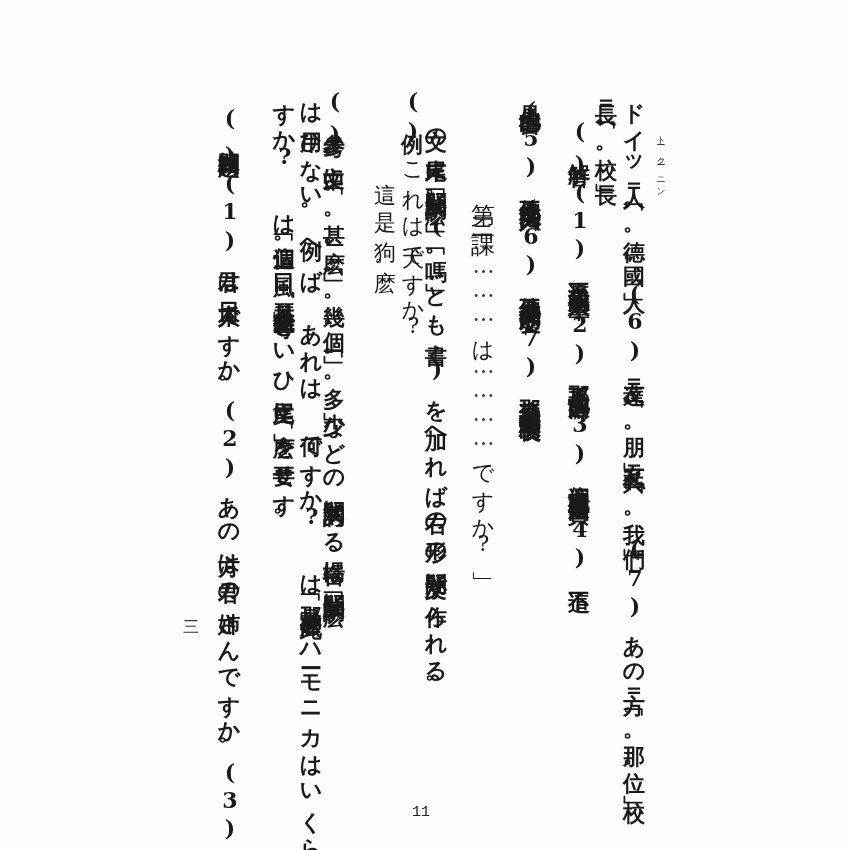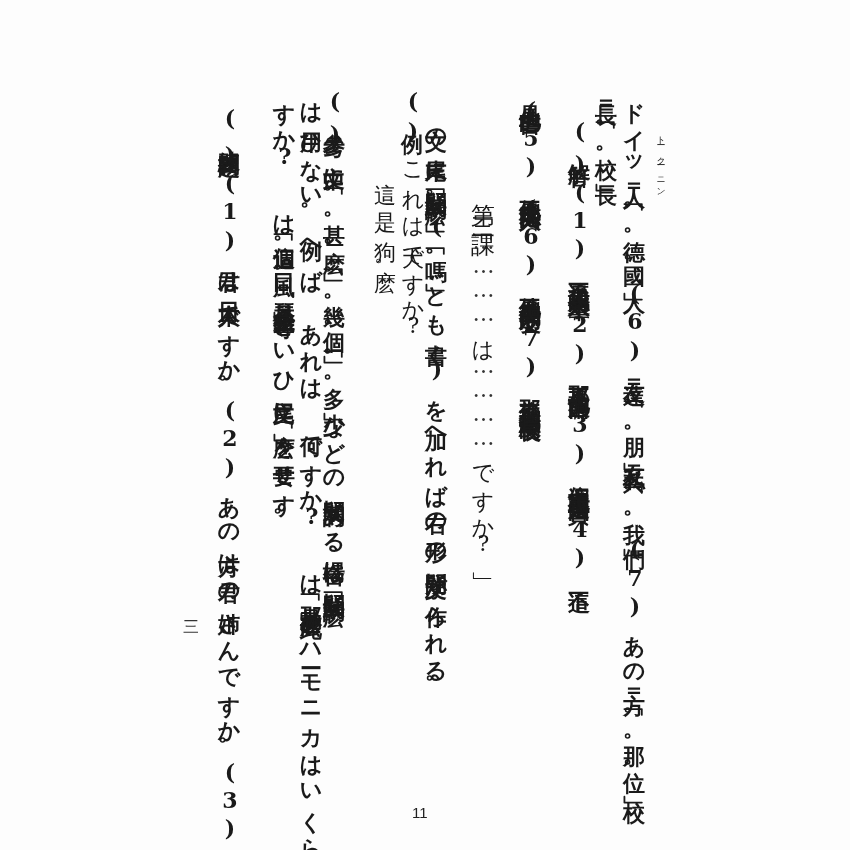--- a/index.html
+++ b/index.html
@@ -13,21 +13,21 @@
       font-size: 22px; line-height: 30px; letter-spacing: 2.2px; white-space: nowrap;
       font-weight: bold;
     }
     .col span { display: inline; }
     .gap { display: inline-block; height: 18px; }
     .ruby { font-size: 9px; font-weight: normal; letter-spacing: 0; }
     .heading { font-size: 24px; letter-spacing: 14px; }
     .dots { letter-spacing: -1px; font-weight: normal; color: #333; }
     .light { font-weight: normal; }
     .pagenum {
-      position: absolute; left: 412px; top: 804px; font-family: Liberation Sans, sans-serif;
+      position: absolute; left: 412px; top: 804px; font-family: Liberation Mono, monospace;
       font-size: 15px; color: #222;
     }
     .folio { position: absolute; left: 212px; top: 604px; writing-mode: vertical-rl; font-size: 16px; color: #333; }
   </style>
 </head>
 <body>
 
 <div class="page">
 
   <div class="col" style="left:620px; top:88px;">

